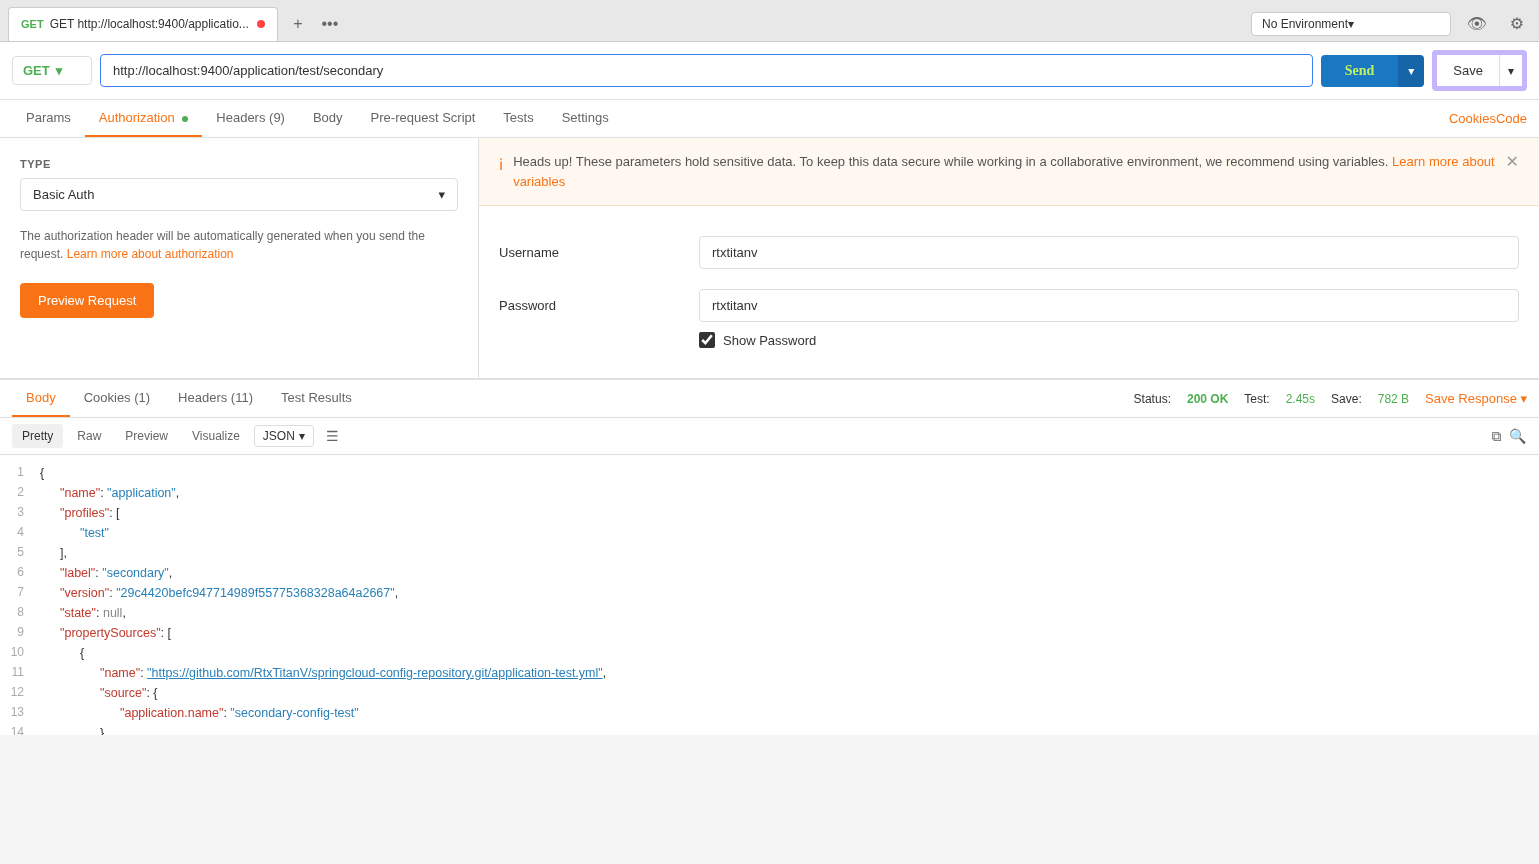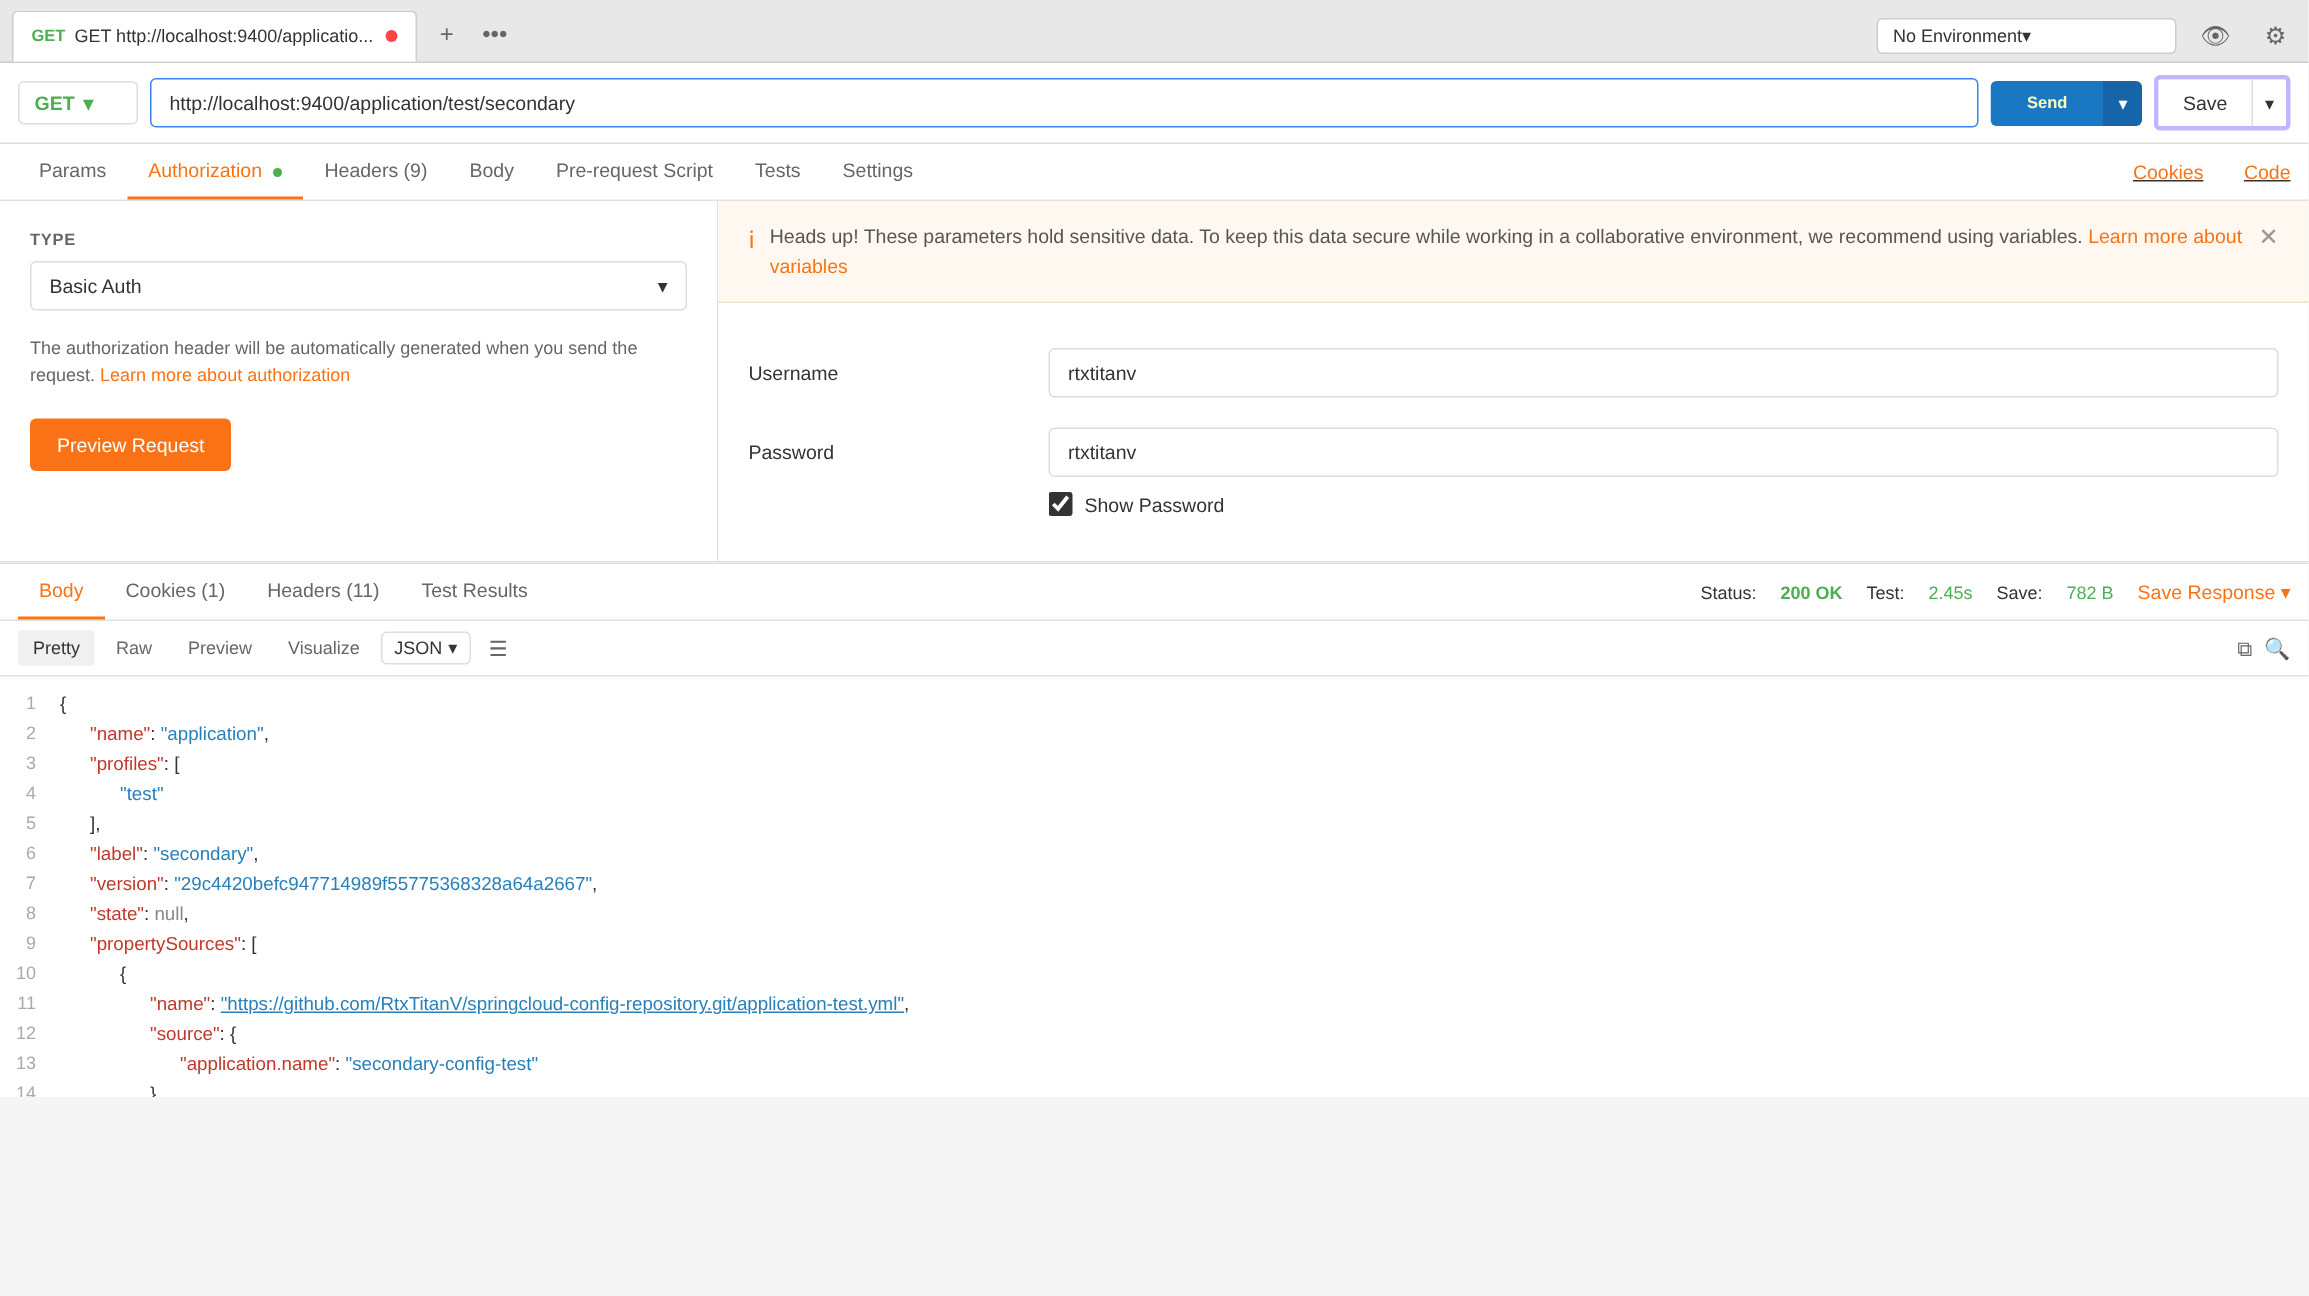--- a/index.html
+++ b/index.html
@@ -109,40 +109,41 @@
       color: #333;
       background: #fff;
     }
     .send-btn-group {
       display: flex;
       border-radius: 4px;
       overflow: hidden;
     }
     .send-btn {
       background: #1a78c2;
-      color: #fef9c3;
+      color: #bef264;
       border: none;
       padding: 8px 24px;
-      font-size: 11px;
+      font-size: 14px;
       font-weight: 600;
       cursor: pointer;
+      font-family: Liberation Serif, serif;
     }
     .send-dropdown {
       background: #1565a8;
       color: #fff;
       border: none;
       padding: 8px 10px;
       cursor: pointer;
       font-size: 12px;
     }
     .save-btn-group {
       display: flex;
       border-radius: 4px;
       overflow: hidden;
-      border: 3px solid #c4b5fd;
+      border: 5px solid #c4b5fd;
     }
     .save-btn {
       background: #fff;
       color: #333;
       border: none;
       padding: 8px 16px;
       font-size: 13px;
       cursor: pointer;
     }
     .save-dropdown {
@@ -180,22 +181,21 @@
       display: inline-block;
       width: 6px; height: 6px;
       background: #4caf50;
       border-radius: 50%;
       margin-left: 4px;
       vertical-align: middle;
     }
     .req-tab-right {
       margin-left: auto;
       display: flex;
-      gap: 27px;
-      text-decoration: underline;
+      gap: 0;
     }
     .req-tab-right a {
       color: #f97316;
       text-decoration: none;
       font-size: 13px;
     }
 
     
     .left-panel {
       width: 479px;

